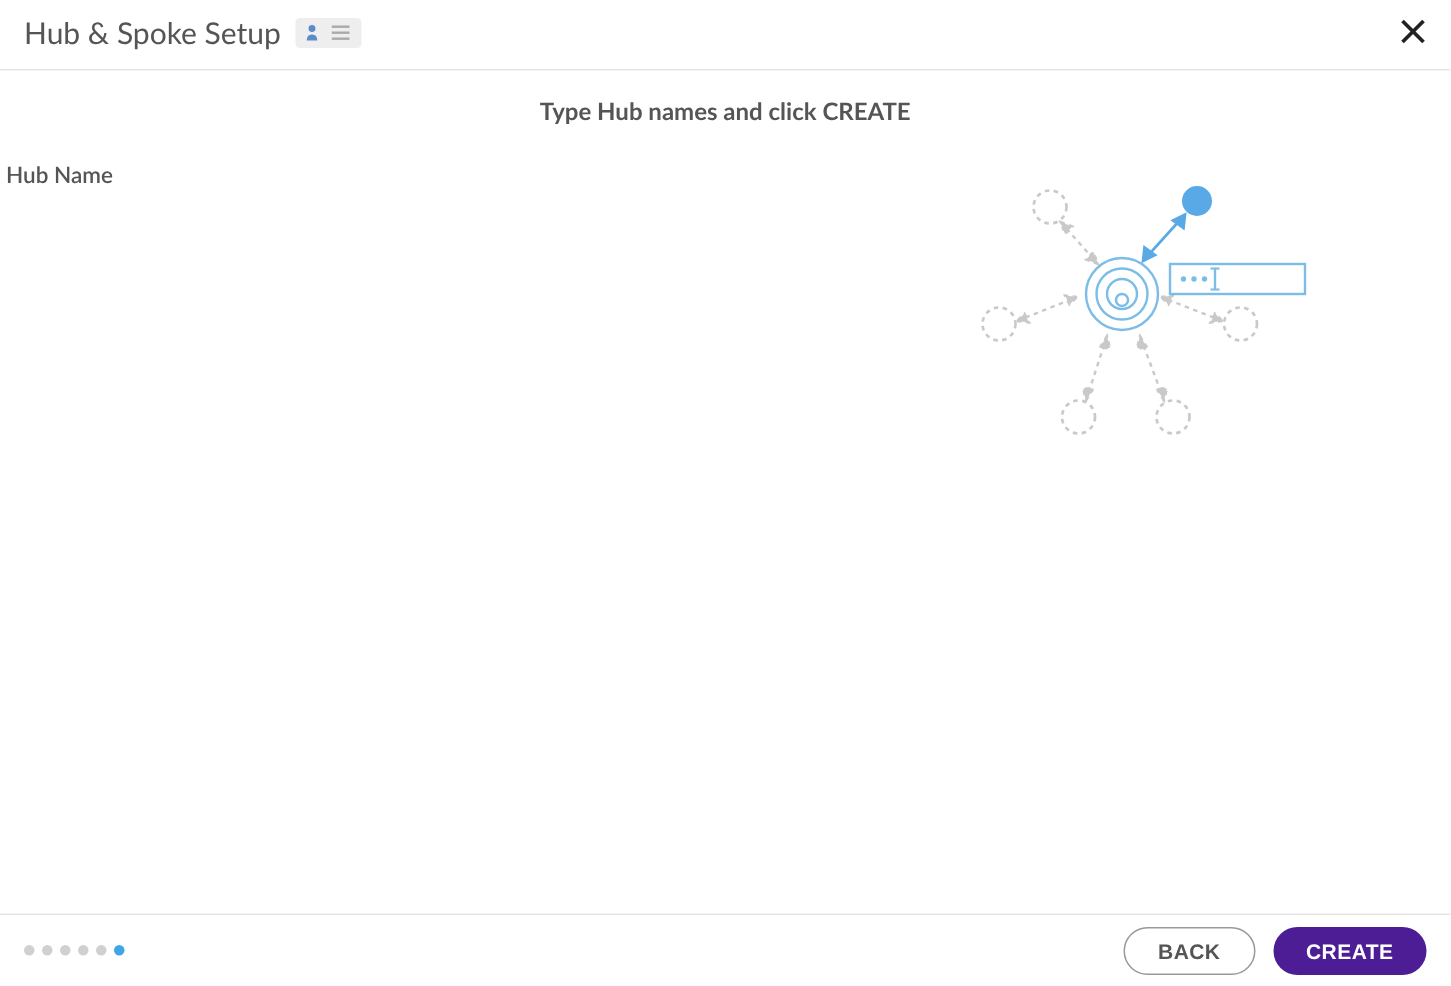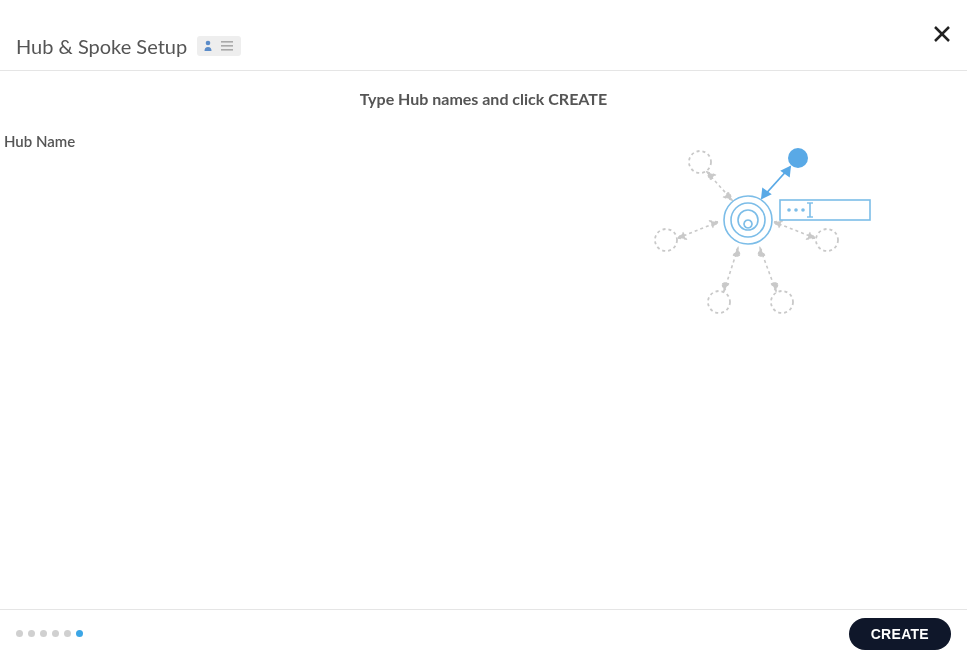--- a/index.html
+++ b/index.html
@@ -15,21 +15,20 @@
       display: flex;
       align-items: center;
       justify-content: space-between;
       padding: 10px 16px 12px;
       border-bottom: 1px solid #e5e5e5;
     }
     .header-left {
       display: flex;
       align-items: center;
       gap: 10px;
-      margin-top: 24px;
     }
     .title {
       font-size: 20px;
       font-weight: 400;
       color: #555;
     }
     .header-icon-box {
       background: #eee;
       border-radius: 3px;
       padding: 3px 6px;
@@ -122,21 +121,21 @@
       cursor: pointer;
       border: none;
       letter-spacing: 0.3px;
     }
     .btn-back {
       background: #fff;
       color: #555;
       border: 1px solid #999;
     }
     .btn-create {
-      background: #0f172a;
+      background: #4c1d95;
       color: #fff;
     }
   </style>
 </head>
 <body>
 
 <div class="header">
   <div class="header-left">
     <span class="title">Hub &amp; Spoke Setup</span>
     <span class="header-icon-box">
@@ -222,15 +221,16 @@
 <div class="footer">
   <div class="dots">
     <span class="dot"></span>
     <span class="dot"></span>
     <span class="dot"></span>
     <span class="dot"></span>
     <span class="dot"></span>
     <span class="dot active"></span>
   </div>
   <div class="buttons">
+    <button class="btn btn-back">BACK</button>
     <button class="btn btn-create">CREATE</button>
   </div>
 </div>
 
 </body></html>

